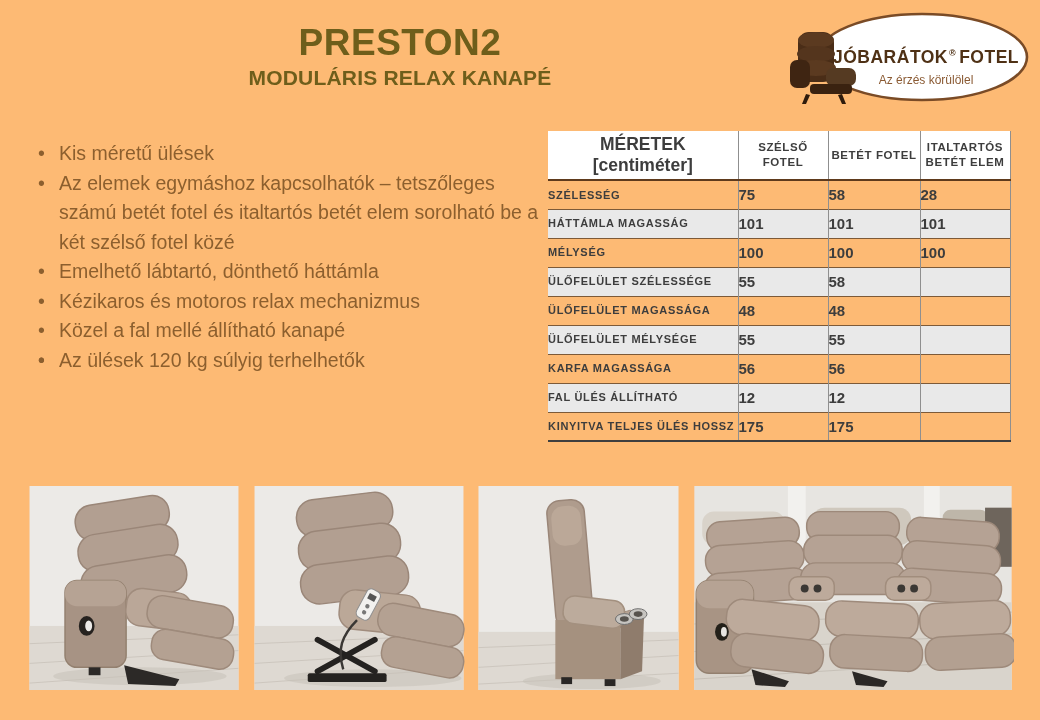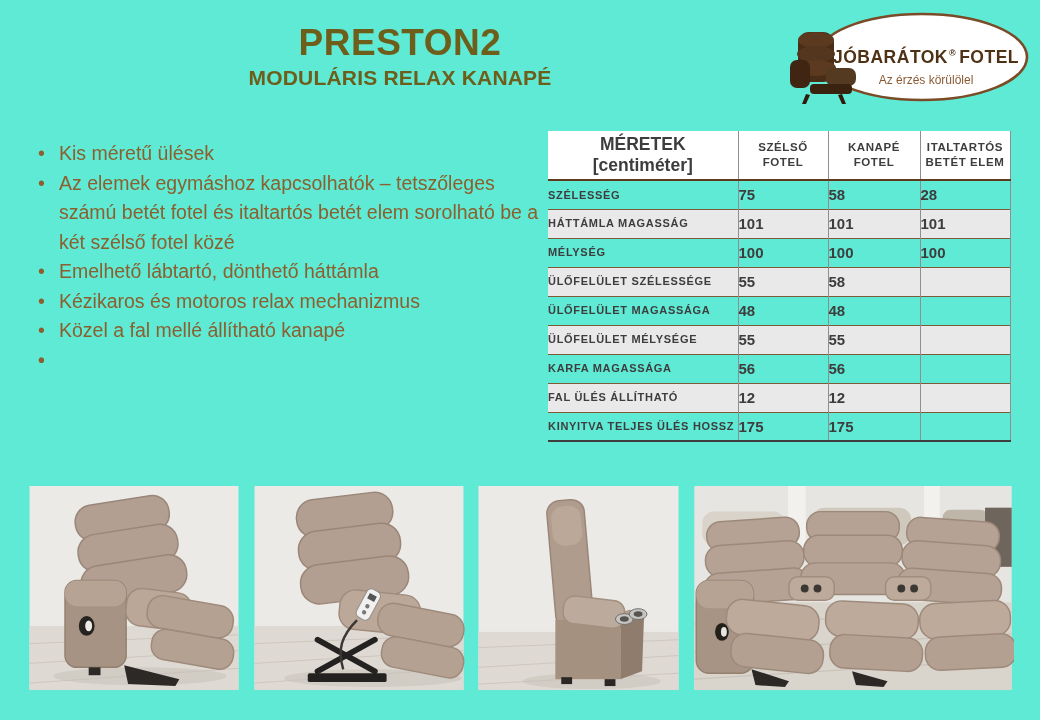--- a/index.html
+++ b/index.html
@@ -1,17 +1,17 @@
 <!DOCTYPE html>
 <html style="--title-text: #6e5e1b; --feature-text: #8c5f2e; --logo-text: #4f3115; --logo-tagline: #8a5a33; --logo-ring: #7a4b26; --table-text: #3d3d3d; --table-row-shade: #e9e9e9; --table-row-border: #7d5a38; --table-header-border: #5e3a1c;"><head>
 <meta charset="utf-8">
 <style>
   html,body{margin:0;padding:0;background:#ffffff;}
   .slide{
-    position:relative;width:1040px;height:720px;background:#5eead4;
+    position:relative;width:1040px;height:720px;background:#fdba74;
     font-family:"Liberation Sans", sans-serif;overflow:hidden;
   }
 
   
   .title-block{position:absolute;left:110px;top:24px;width:580px;text-align:center;
     color:var(--title-text,#6e5e1b);font-weight:bold;line-height:1.05;}
   .title-main{font-size:37px;letter-spacing:0.5px;}
   .title-sub{font-size:21px;letter-spacing:0.2px;margin-top:4px;}
 
   
@@ -102,35 +102,36 @@
       <span class="bullet">•</span>
       <span class="feature-text">Közel a fal mellé állítható kanapé</span>
     </li>
 
     <li>
       <span class="bullet">•</span>
     </li>
 
     <li>
       <span class="bullet">•</span>
+      <span class="feature-text">Az ülések 120 kg súlyig terhelhetők</span>
     </li>
   </ul>
 
   <table class="size-table">
     <colgroup>
       <col style="width:190px">
         <col style="width:90px">
         <col style="width:92px">
         <col style="width:90px">
     </colgroup>
     <thead>
       <tr>
         <th class="table-title">MÉRETEK [centiméter]</th>
         <th class="col-head vcell">SZÉLSŐ FOTEL</th>
-        <th class="col-head vcell">KANAPÉ FOTEL</th>
+        <th class="col-head vcell">BETÉT FOTEL</th>
         <th class="col-head vcell vlast">ITALTARTÓS BETÉT ELEM</th>
       </tr>
     </thead>
     <tbody>
         <tr>
       <td class="row-label">SZÉLESSÉG</td>
       <td class="row-value vcell">75</td>
       <td class="row-value vcell">58</td>
       <td class="row-value vcell vlast">28</td>
     </tr>

